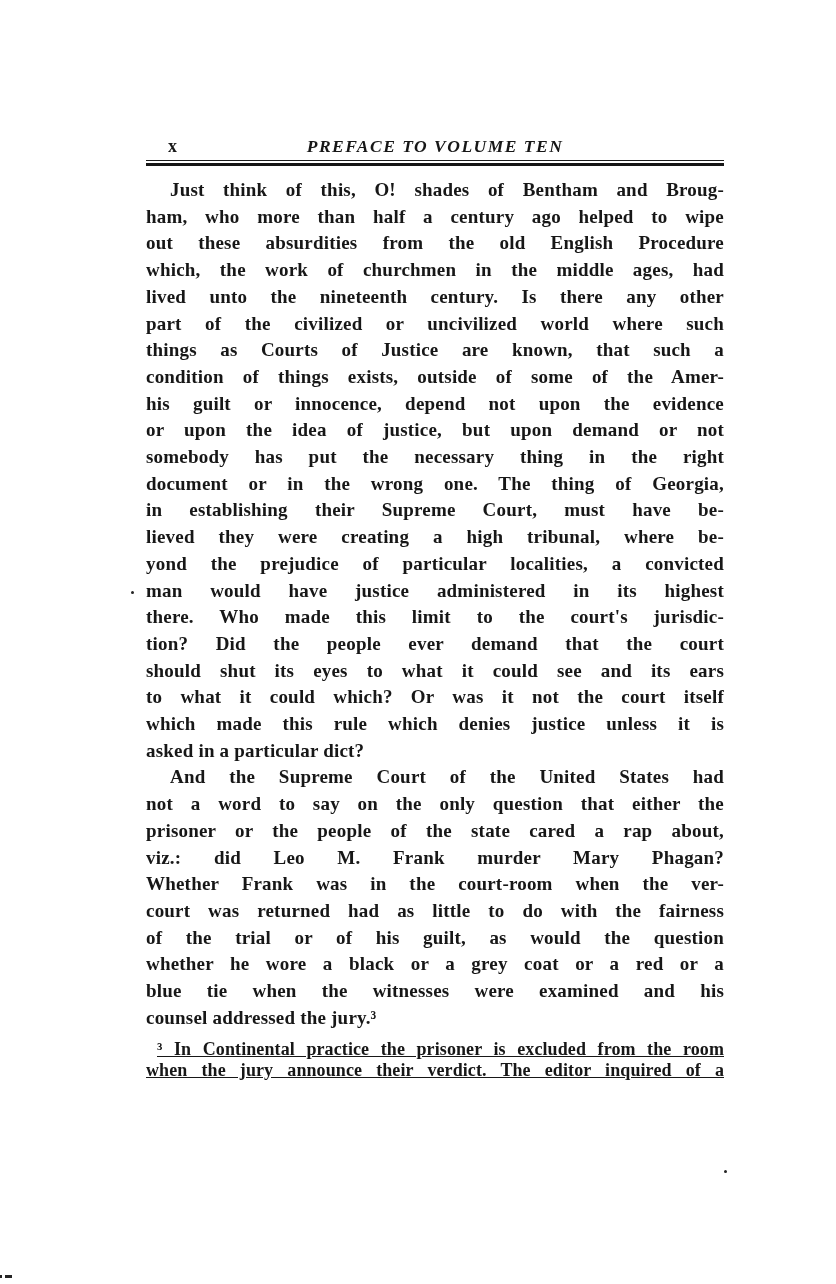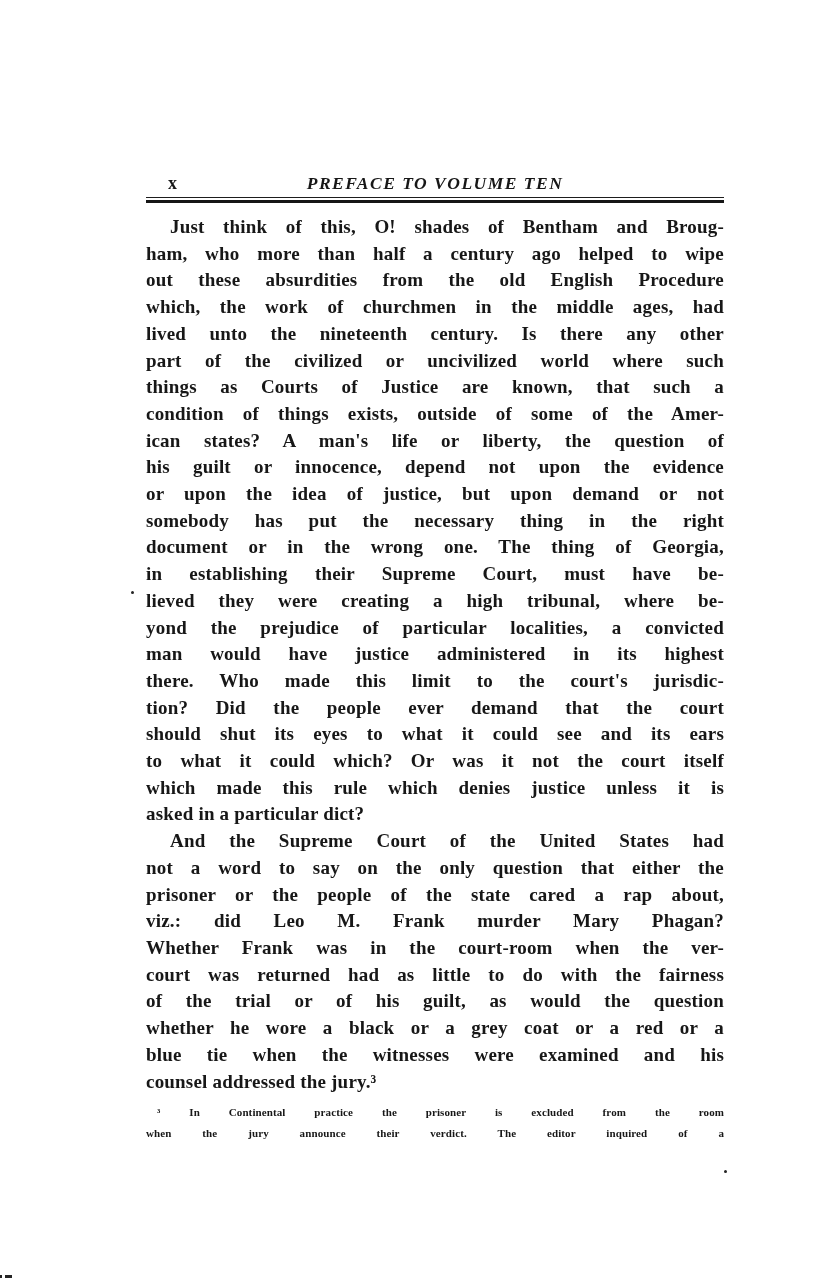--- a/index.html
+++ b/index.html
@@ -17,21 +17,20 @@
   .header { position:relative; height:24px; }
   .page-num {
     position:absolute; left:22px; top:3px;
     font-weight:bold; font-size:18px; line-height:18px;
   }
   .running-title {
     text-align:center;
     font-style:italic; font-weight:bold;
     font-size:17.5px; letter-spacing:1.5px;
     line-height:24px;
-    margin-top:37px;
   }
   .rule {
     margin-top:2px;
     height:2px;
     border-top:1px solid #1d1d1d;
     border-bottom:3px solid #161616;
   }
 
   .body-text {
     margin-top:11px;
@@ -39,24 +38,25 @@
     line-height:26.7px;
     font-weight:bold;
     letter-spacing:0.2px;
   }
   .line { text-align:justify; text-align-last:justify; }
   .line.last { text-align-last:left; }
   .line.indent { text-indent:24px; }
 
   .footnote {
     margin-top:7px;
-    font-size:11px;
+    font-size:18px;
     line-height:21px;
     font-weight:bold;
     letter-spacing:0.1px;
+    text-decoration:underline;
   }
   .footnote .line.indent { text-indent:11px; }
 
   .speck { position:absolute; background:#242424; }
   .speck.dot-margin { left:131px; top:591px; width:3px; height:3px; border-radius:50%; }
   .speck.dot-lower-right { left:724px; top:1170px; width:3px; height:3px; border-radius:50%; }
   .speck.edge-dot { left:0px; top:1275px; width:2px; height:3px; }
   .speck.edge-dash { left:5px; top:1275px; width:7px; height:3px; }
 </style>
 </head>
@@ -75,21 +75,20 @@
     <div class="body-text">
         <div class="paragraph">
           <div class="line indent">Just think of this, O! shades of Bentham and Broug-</div>
           <div class="line">ham, who more than half a century ago helped to wipe</div>
           <div class="line">out these absurdities from the old English Procedure</div>
           <div class="line">which, the work of churchmen in the middle ages, had</div>
           <div class="line">lived unto the nineteenth century.  Is there any other</div>
           <div class="line">part of the civilized or uncivilized world where such</div>
           <div class="line">things as Courts of Justice are known, that such a</div>
           <div class="line">condition of things exists, outside of some of the Amer-</div>
-          <div class="line">ican states?  A man's life or liberty, the question of</div>
           <div class="line">his guilt or innocence, depend not upon the evidence</div>
           <div class="line">or upon the idea of justice, but upon demand or not</div>
           <div class="line">somebody has put the necessary thing in the right</div>
           <div class="line">document or in the wrong one.  The thing of Georgia,</div>
           <div class="line">in establishing their Supreme Court, must have be-</div>
           <div class="line">lieved they were creating a high tribunal, where be-</div>
           <div class="line">yond the prejudice of particular localities, a convicted</div>
           <div class="line">man would have justice administered in its highest</div>
           <div class="line">there.  Who made this limit to the court's jurisdic-</div>
           <div class="line">tion?  Did the people ever demand that the court</div>

